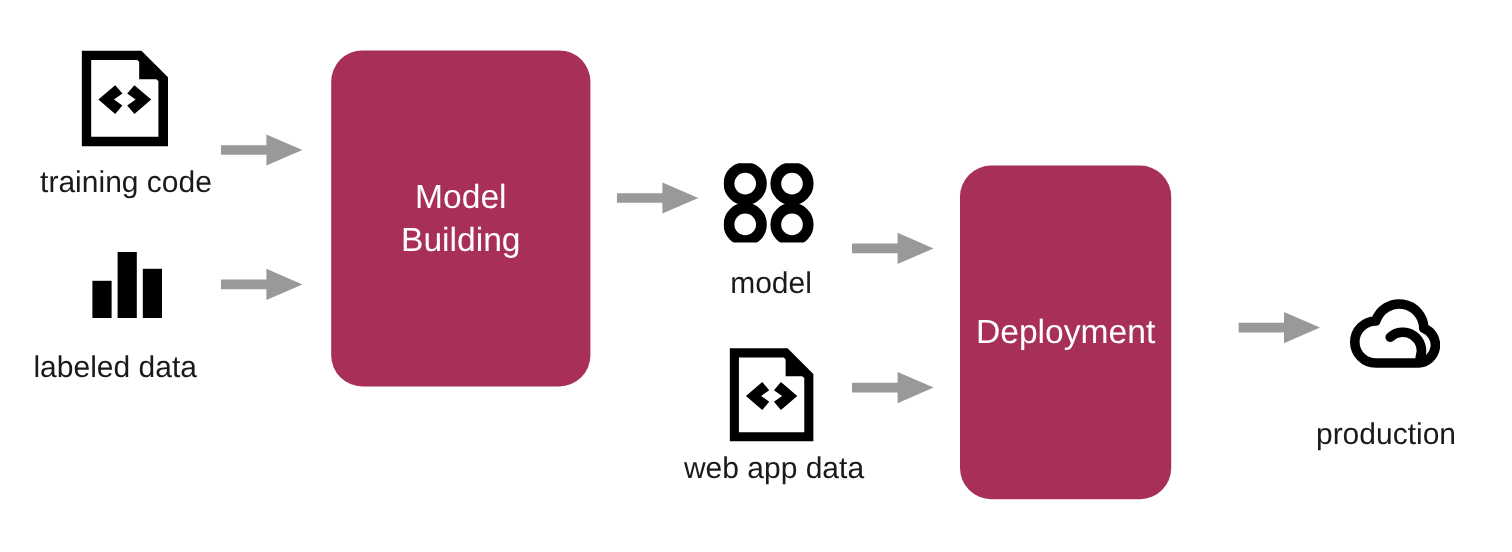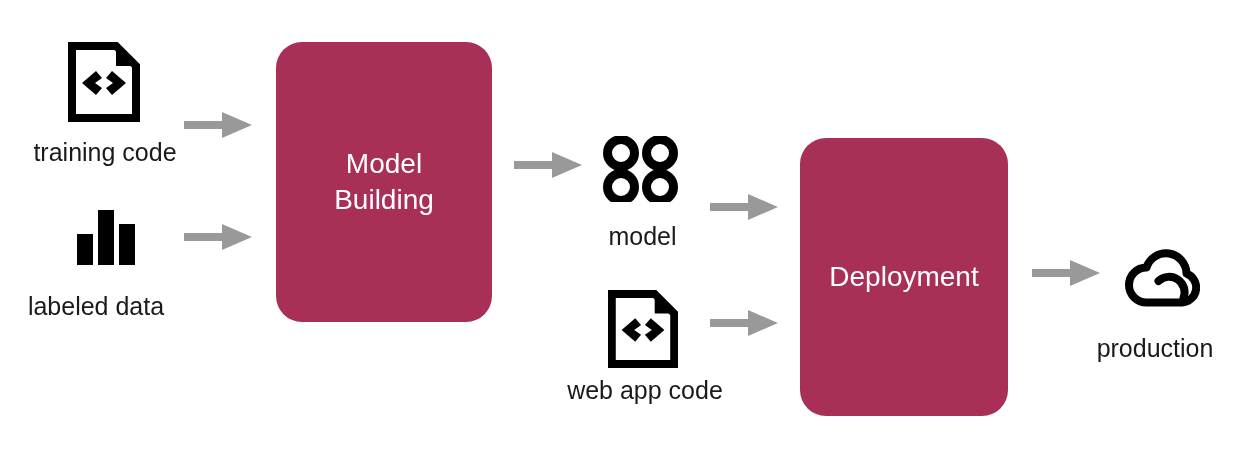--- a/index.html
+++ b/index.html
@@ -113,49 +113,49 @@
   <div class="caption" style="left:560px; top:222px; width:165px;">model</div>
 
   <div class="icon-wrap" style="left:608px; top:290px; width:70px; height:78px;">
     <svg width="70" height="78" viewBox="0 0 72 80">
       <path d="M4 4 H48 L68 24 V76 H4 Z" fill="#ffffff" stroke="#000000" stroke-width="8" stroke-linejoin="miter"></path>
       <path d="M48 4 L48 24 L68 24 Z" fill="#000000"></path>
       <path d="M28 29 L14 41 L28 53 L34 46 L27 41 L34 36 Z" fill="#000000"></path>
       <path d="M44 29 L58 41 L44 53 L38 46 L45 41 L38 36 Z" fill="#000000"></path>
     </svg>
   </div>
-  <div class="caption" style="left:540px; top:376px; width:210px;">web app code</div>
+  <div class="caption" style="left:540px; top:376px; width:210px;">web app data</div>
 
   <div class="arrow" style="left:710px; top:192px;">
     <svg width="68" height="30" viewBox="0 0 68 30">
       <path d="M0 11 H38 V2 L68 15 L38 28 V19 H0 Z" fill="#999999"></path>
     </svg>
   </div>
 
   <div class="arrow" style="left:710px; top:308px;">
     <svg width="68" height="30" viewBox="0 0 68 30">
       <path d="M0 11 H38 V2 L68 15 L38 28 V19 H0 Z" fill="#999999"></path>
     </svg>
   </div>
 
-  <div class="process-box" style="left:800px; top:138px; width:208px; height:278px;">
+  <div class="process-box" style="left:800px; top:138px; width:176px; height:278px;">
     <span>Deployment</span>
   </div>
 
   <div class="arrow" style="left:1032px; top:258px;">
     <svg width="68" height="30" viewBox="0 0 68 30">
       <path d="M0 11 H38 V2 L68 15 L38 28 V19 H0 Z" fill="#999999"></path>
     </svg>
   </div>
 
   <div class="icon-wrap" style="left:1122px; top:246px; width:78px; height:64px;">
     <svg width="78" height="64" viewBox="0 0 78 64">
       <path d="M24.5 56.5
                A17.5 17.5 0 0 1 24.5 21.5
                A20.5 20.5 0 0 1 64.5 27.5
                A15 15 0 0 1 60 56.5
                Z" fill="#ffffff" stroke="#000000" stroke-width="8" stroke-linejoin="round" stroke-linecap="round"></path>
       <path d="M36.5 35 A15.5 15.5 0 0 1 61.5 52" fill="none" stroke="#000000" stroke-width="8" stroke-linecap="round"></path>
     </svg>
   </div>
-  <div class="caption" style="left:1060px; top:334px; width:190px;">production</div>
+  <div class="caption" style="left:1060px; top:348px; width:190px;">production</div>
 
 </div>
 
 </body></html>

